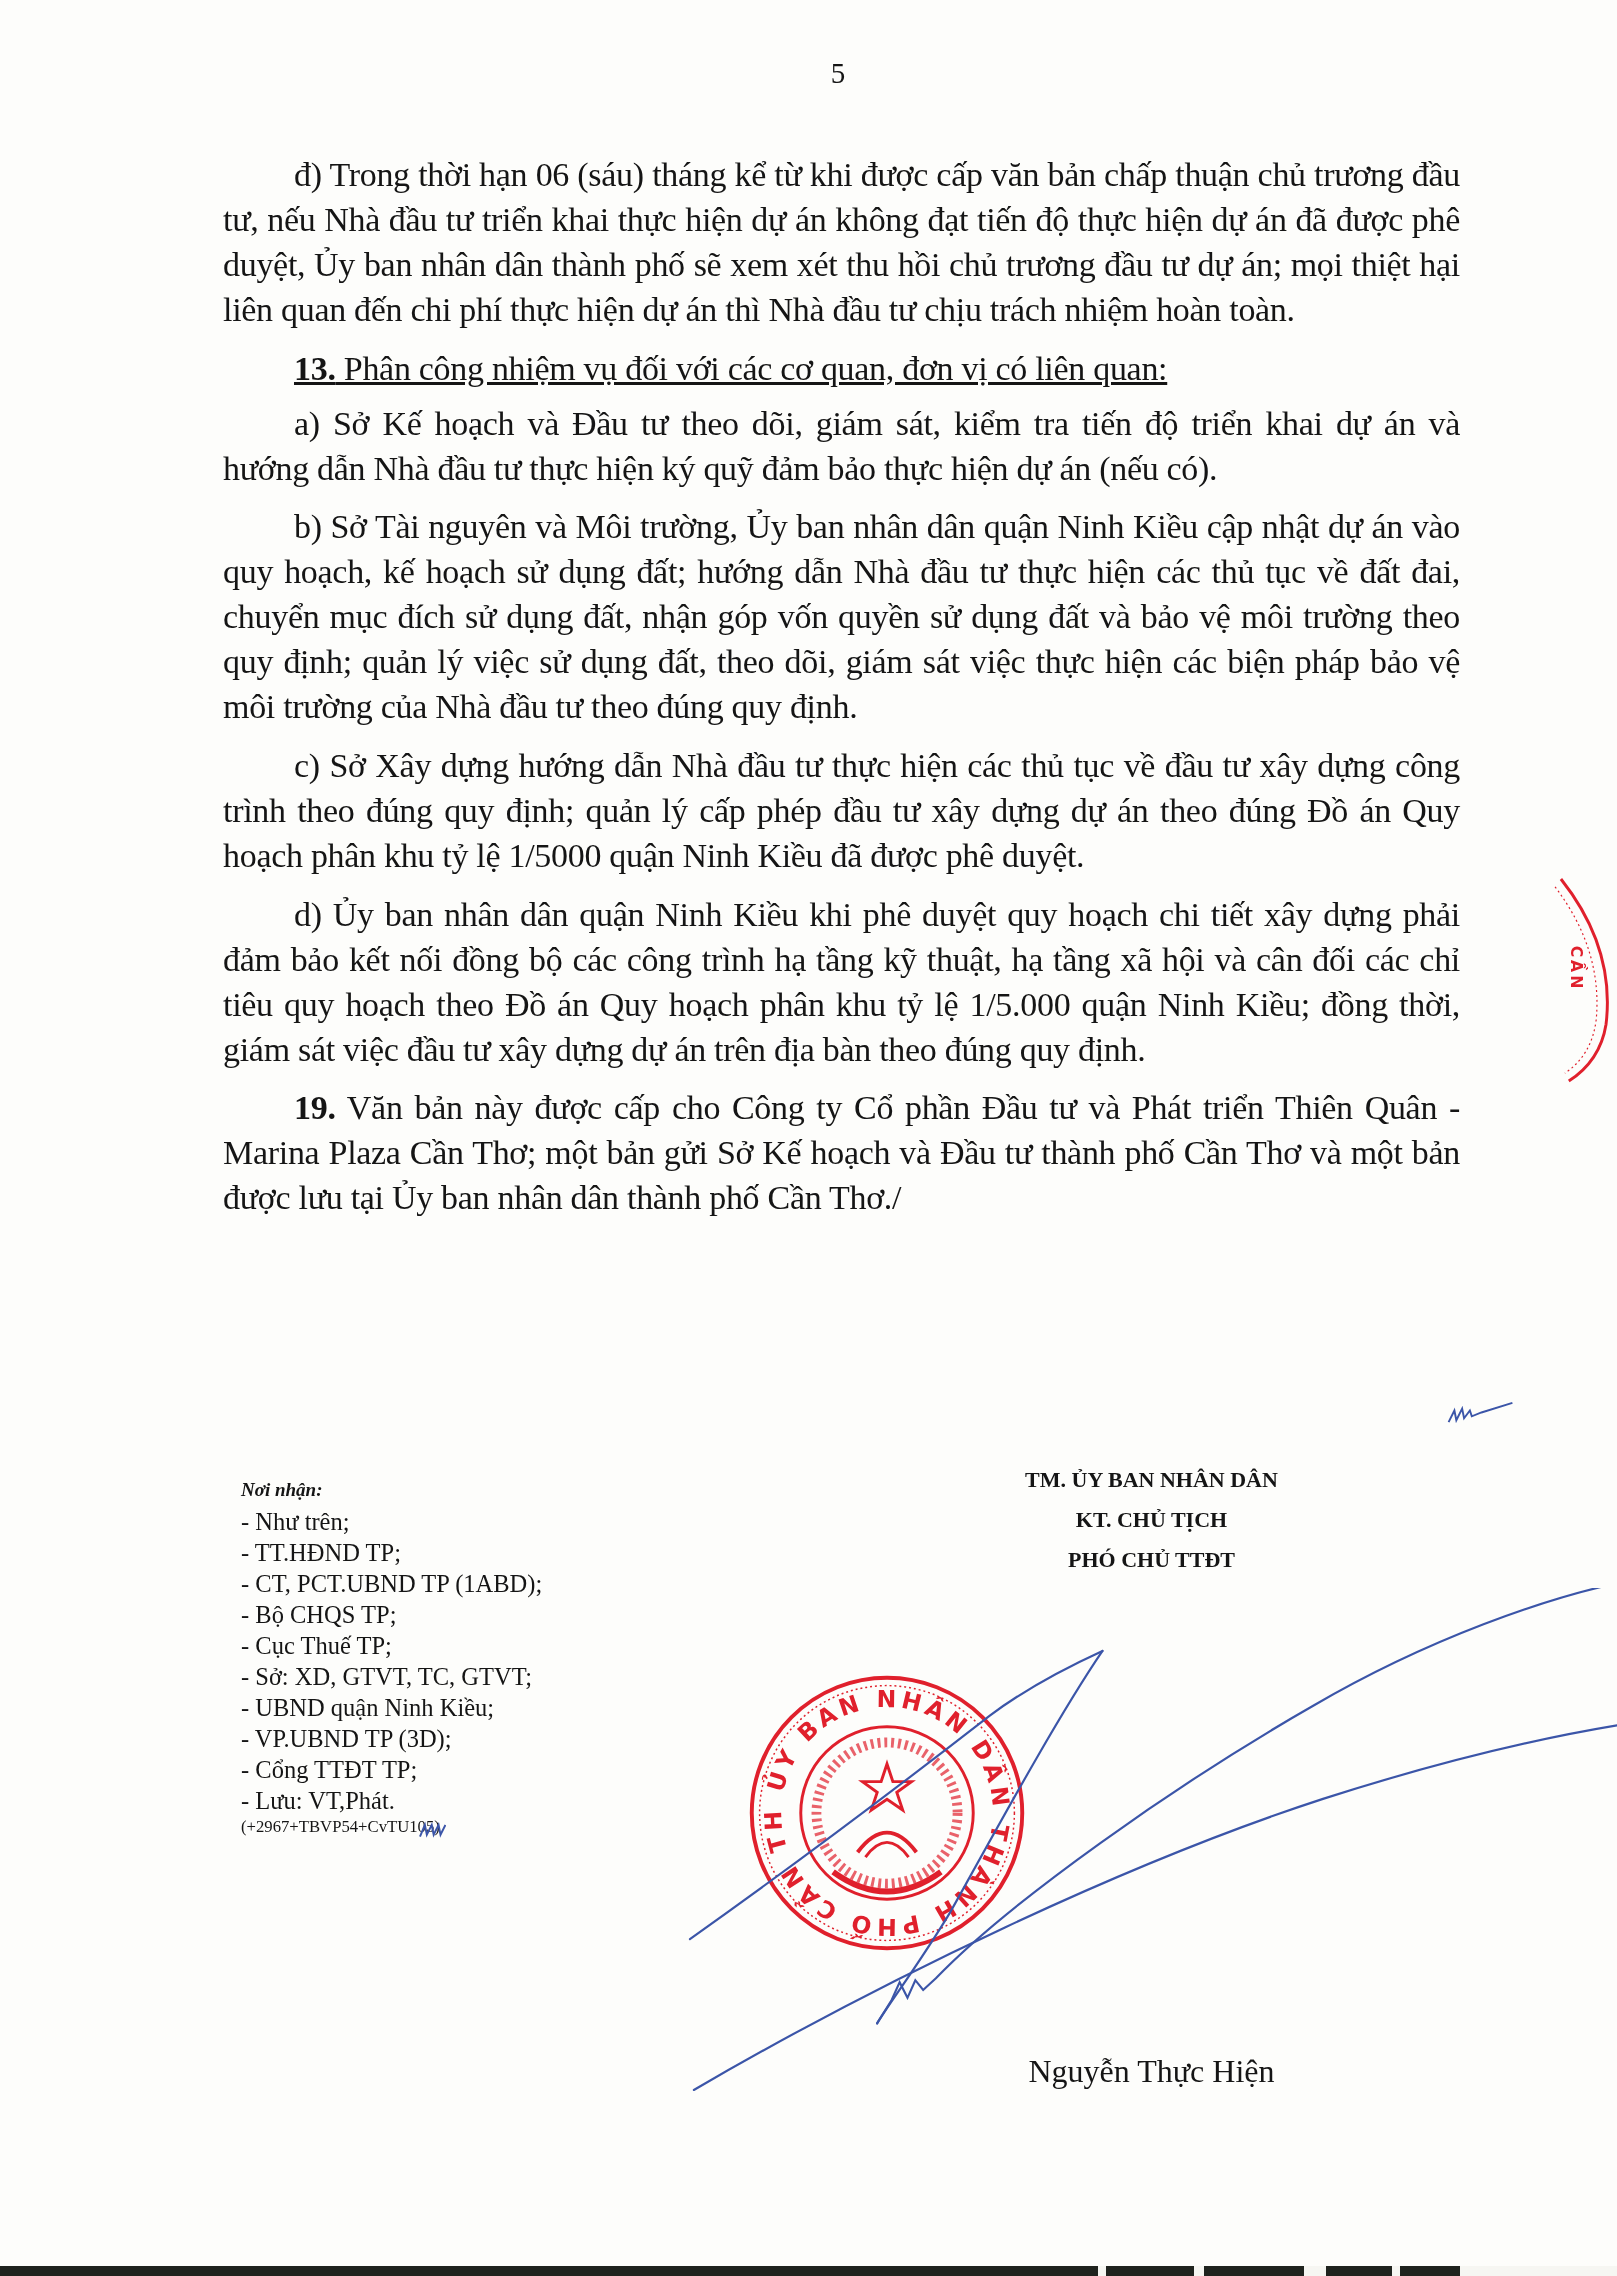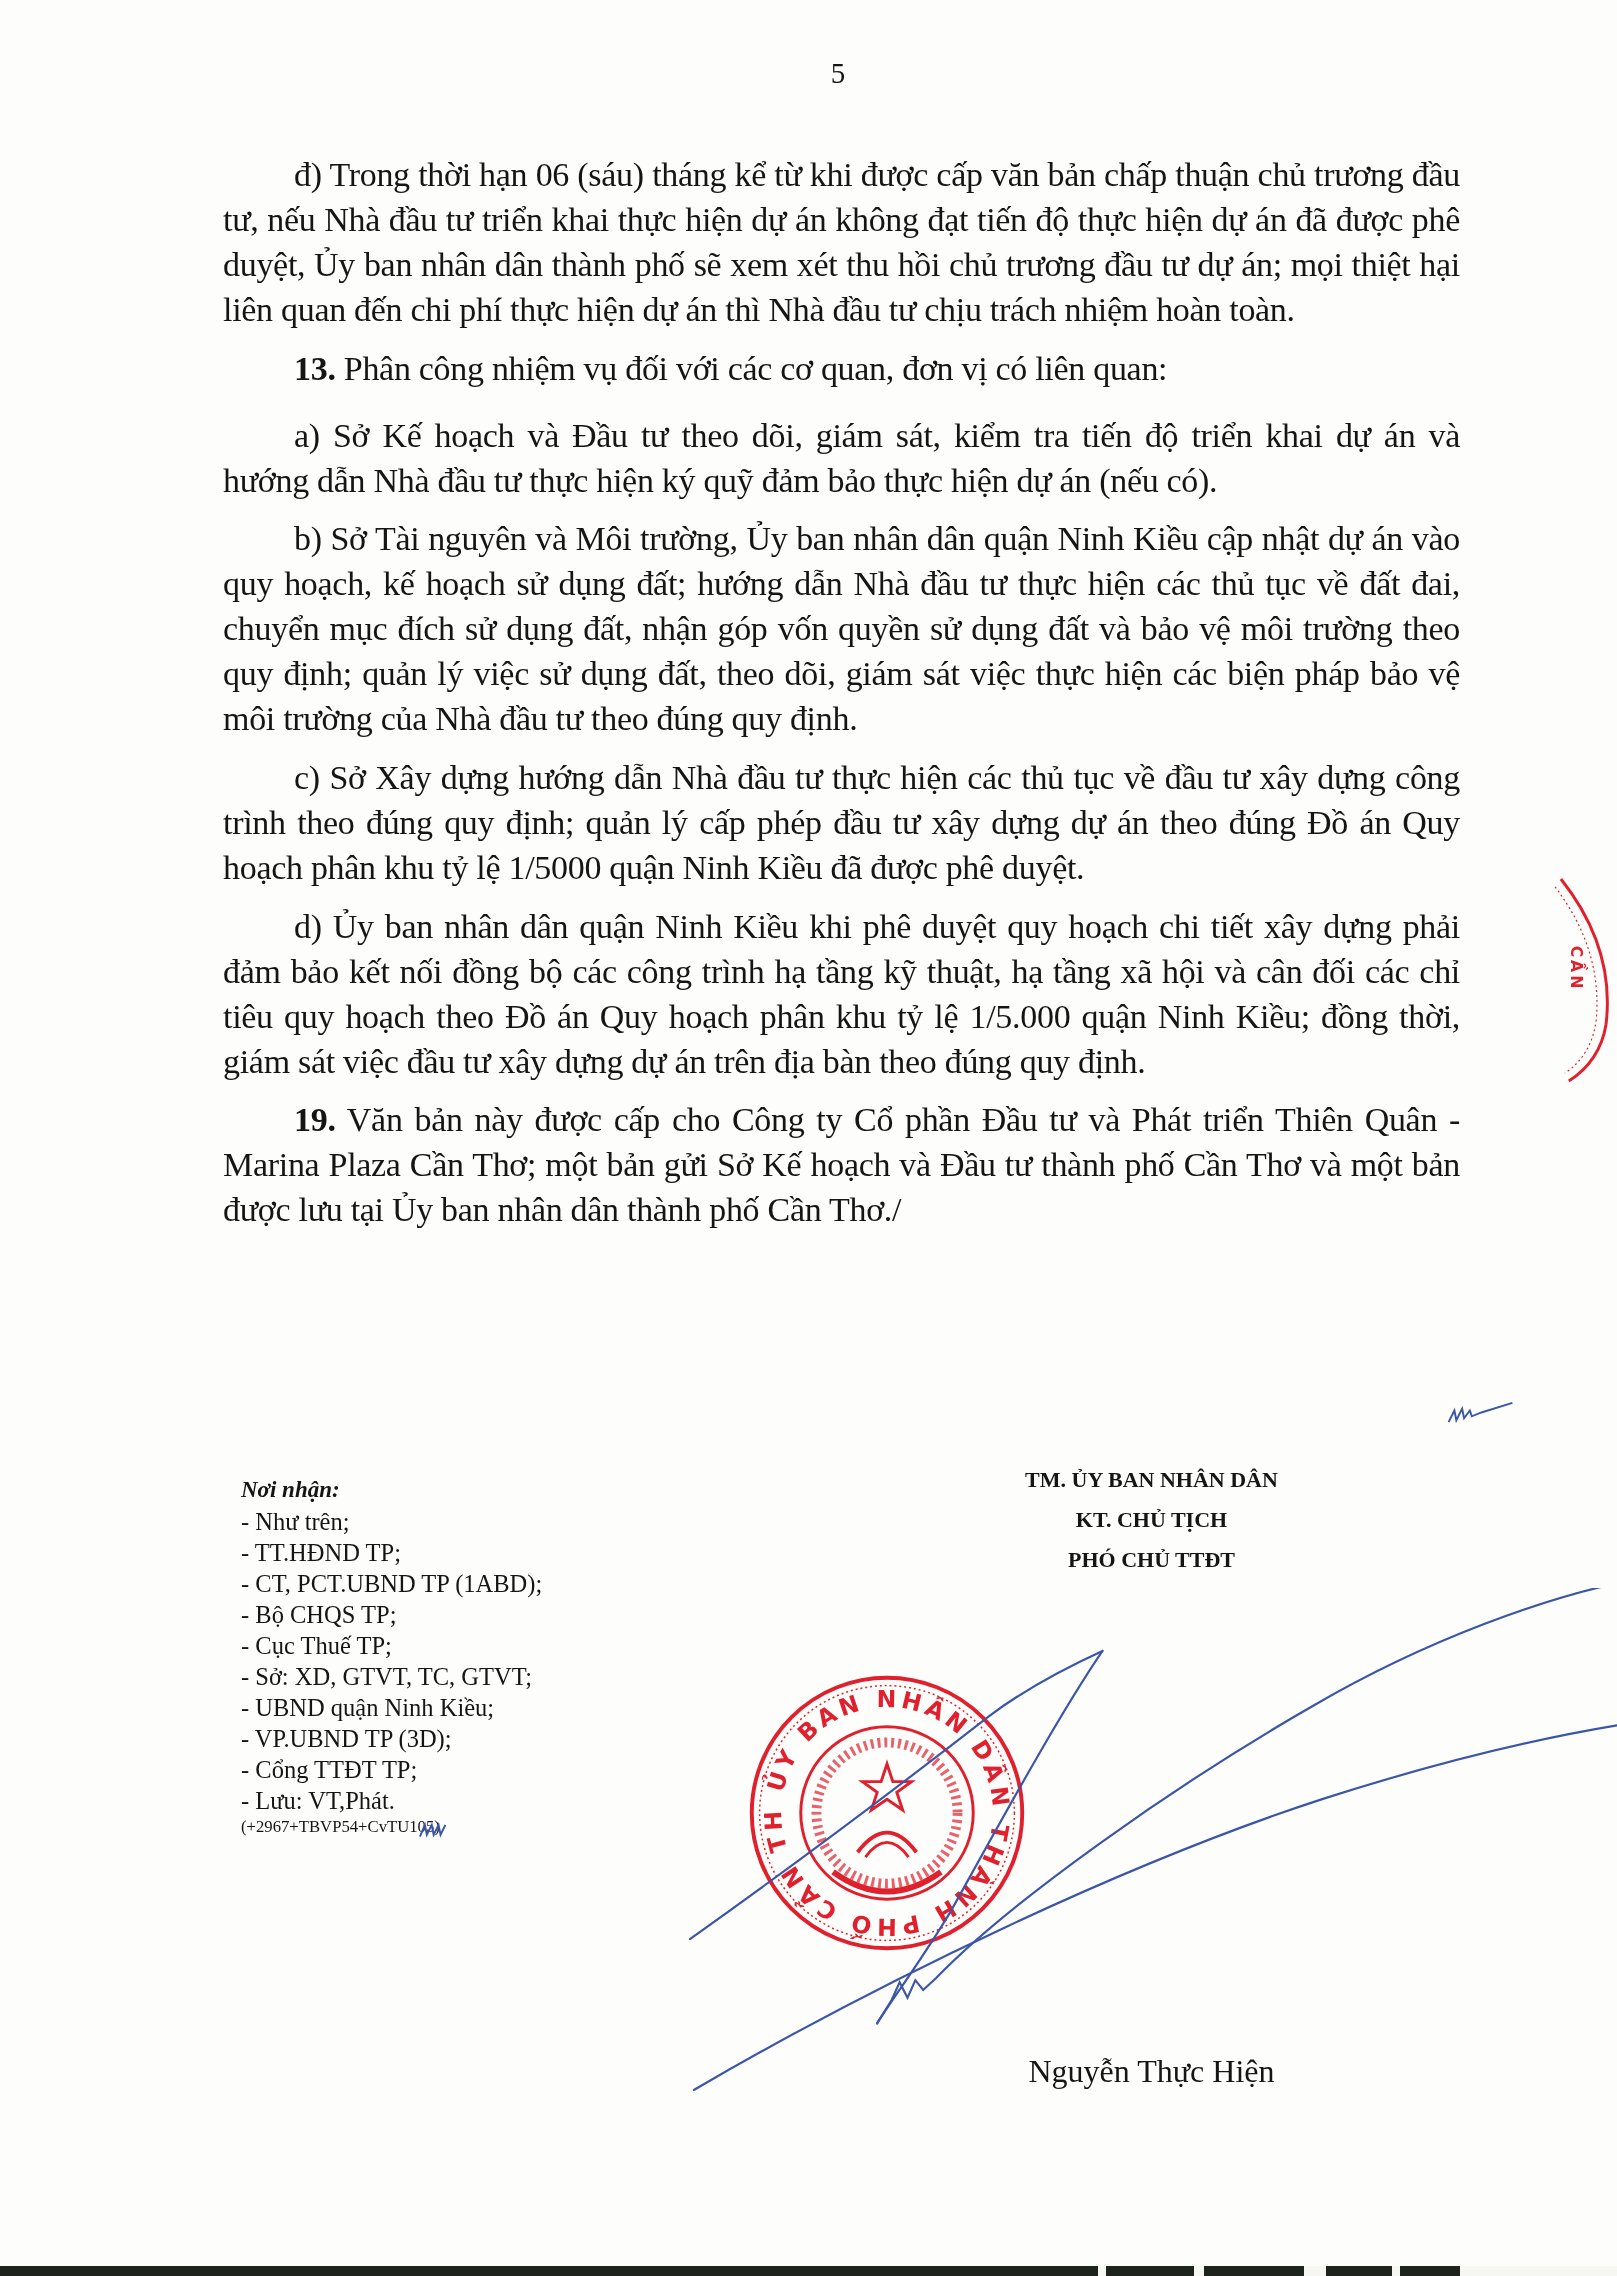--- a/index.html
+++ b/index.html
@@ -16,27 +16,27 @@
     .body-text {
       position: absolute; left: 223px; top: 152px; width: 1237px;
       font-size: 34px; line-height: 45px; letter-spacing: -0.3px;
     }
     .para {
       margin: 0 0 13.7px 0;
       text-indent: 71px;
       text-align: justify;
     }
     .para b { font-weight: bold; }
-    .para.tight { margin-bottom: 22px; }
+    .para.tight { margin-bottom: 10px; text-decoration: underline; }
 
     .recipients {
       position: absolute; left: 241px; top: 1473px; width: 451px;
       font-size: 24.5px; line-height: 31px;
     }
-    .recipients .title { font-style: italic; font-weight: bold; font-size: 23px; line-height: 33px; }
+    .recipients .title { font-style: italic; font-weight: bold; font-size: 19px; line-height: 33px; }
     .recipients .note { font-size: 16.7px; line-height: 21.6px; }
 
     .signature-block {
       position: absolute; left: 882px; top: 1460px; width: 539px; text-align: center;
       font-weight: bold; font-size: 22px; line-height: 40px;
     }
     .signer-name {
       position: absolute; left: 882px; top: 2053px; width: 539px; text-align: center;
       font-weight: normal; font-size: 32px;
     }

